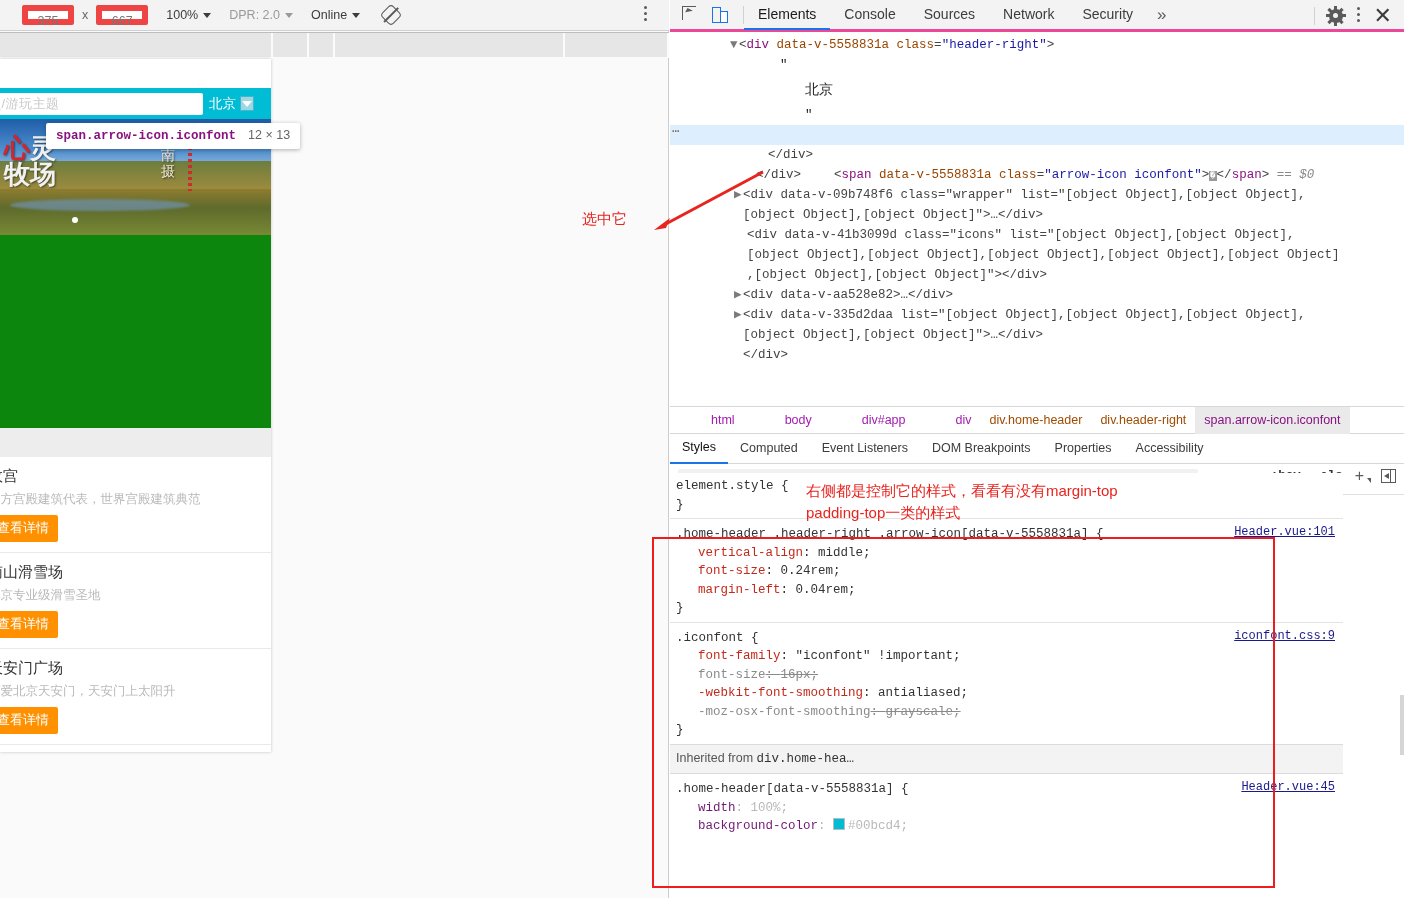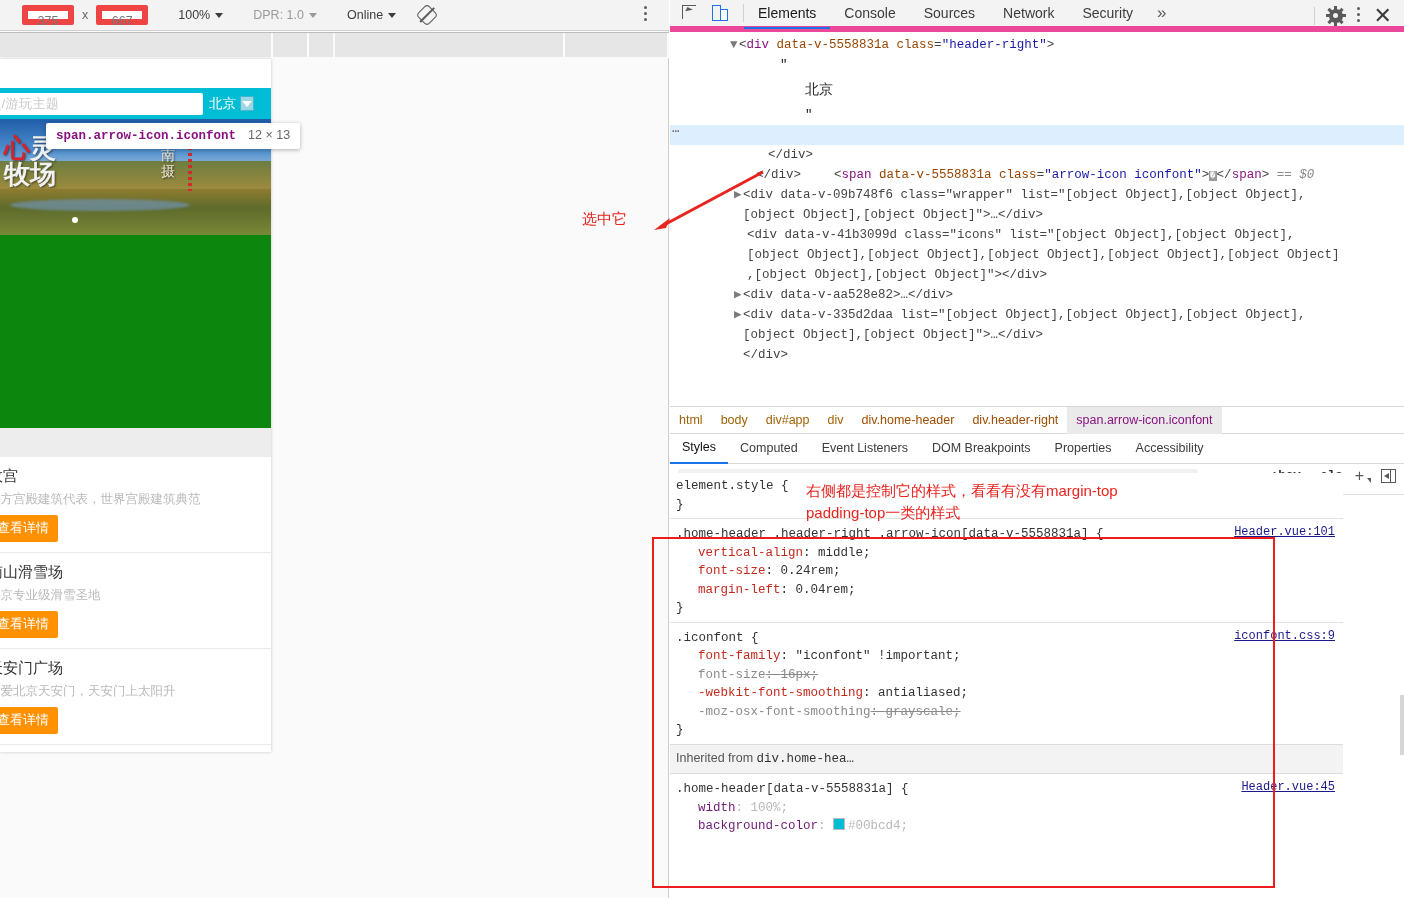--- a/index.html
+++ b/index.html
@@ -22,21 +22,21 @@
     display:flex;align-items:center;
   }
   .dim-input{
     width:52px;height:20px;border:6px solid #ef4444;border-radius:2px;background:#fff;
     text-align:center;line-height:20px;font-size:12.5px;color:#777;margin-left:22px;
     box-sizing:border-box;
   }
   .dim-x{margin:0 8px;color:#666;font-size:12.5px;}
   .tb-item{
     display:flex;align-items:center;font-size:12.5px;color:#3c3c3c;height:20px;
-    margin-left:30px;white-space:nowrap;
+    margin-left:18px;white-space:nowrap;
   }
   .tb-item.muted{color:#9a9a9a;}
   .caret{
     display:inline-block;margin-left:5px;width:0;height:0;
     border-left:4px solid transparent;border-right:4px solid transparent;
     border-top:5px solid currentColor;
   }
   #rotate-icon{margin-left:22px;width:18px;height:18px;position:relative;}
   #rotate-icon .ring{
     position:absolute;left:1px;top:1px;width:16px;height:16px;border:1.6px solid #5a5a5a;
@@ -133,21 +133,21 @@
     padding:4px 9px 5px;border-radius:2px;margin-left:-12px;
   }
 
   
   #devtools{
     position:absolute;left:670px;top:0;width:734px;height:898px;background:#fff;
     font-family:"Liberation Sans","DejaVu Sans",sans-serif;
   }
   #dt-tabbar{
     position:absolute;left:0;top:0;width:734px;height:32px;background:#f3f3f3;
-    border-bottom:6px solid #ec4899;display:flex;align-items:center;box-sizing:border-box;
+    border-bottom:3px solid #ec4899;display:flex;align-items:center;box-sizing:border-box;
   }
   #inspect-icon{margin-left:12px;width:17px;height:17px;position:relative;}
   #inspect-icon .corner{position:absolute;width:13px;height:13px;border:1.6px solid #5a5a5a;
     border-right:none;border-bottom:none;left:0;top:0;}
   #inspect-icon .arrow{position:absolute;left:4px;top:3px;width:0;height:0;
     border-left:6px solid #5a5a5a;border-bottom:5px solid transparent;transform:rotate(28deg);}
   #device-toggle{margin-left:13px;width:18px;height:18px;position:relative;}
   #device-toggle .big{position:absolute;left:0;top:1px;width:9px;height:16px;
     border:1.6px solid #1a73e8;box-sizing:border-box;}
   #device-toggle .small{position:absolute;left:8px;top:5px;width:8px;height:12px;
@@ -191,21 +191,21 @@
   .tri{display:inline-block;width:9px;color:#7a7a7a;}
   .dots{position:absolute;left:2px;color:#777;letter-spacing:1px;}
 
   
   #breadcrumb{
     position:absolute;left:0;top:406px;width:734px;height:28px;
     border-top:1px solid #d8d8d8;border-bottom:1px solid #d8d8d8;
     display:flex;align-items:center;box-sizing:border-box;background:#fff;
   }
   .crumb{font-size:12.5px;color:#a04c00;padding:0 9px;line-height:27px;white-space:nowrap;}
-  .crumb.magenta{color:#a16207;}
+  .crumb.magenta{color:#a21caf;margin-left:32px;}
   .crumb.active{background:#eaeaea;color:#881280;}
 
   
   #styles-tabs{
     position:absolute;left:0;top:434px;width:734px;height:30px;background:#fff;
     border-bottom:1px solid #d8d8d8;display:flex;align-items:center;box-sizing:border-box;
   }
   .st-tab{font-size:12.5px;color:#3c3c3c;padding:0 12px;height:29px;line-height:29px;white-space:nowrap;}
   .st-tab.active{border-bottom:2px solid #1a73e8;color:#111;}
 
@@ -282,21 +282,21 @@
       <div class="dim-input">375</div>
       <span class="dim-x">x</span>
       <div class="dim-input" style="margin-left:0">667</div>
 
       <div class="tb-item">
         <span>100%</span>
         <span class="caret"></span>
       </div>
 
       <div class="tb-item muted">
-        <span>DPR: 1.0</span>
+        <span>DPR: 2.0</span>
         <span class="caret"></span>
       </div>
 
       <div class="tb-item">
         <span>Online</span>
         <span class="caret"></span>
       </div>
 
       <div id="rotate-icon">
         <div class="ring"></div>

